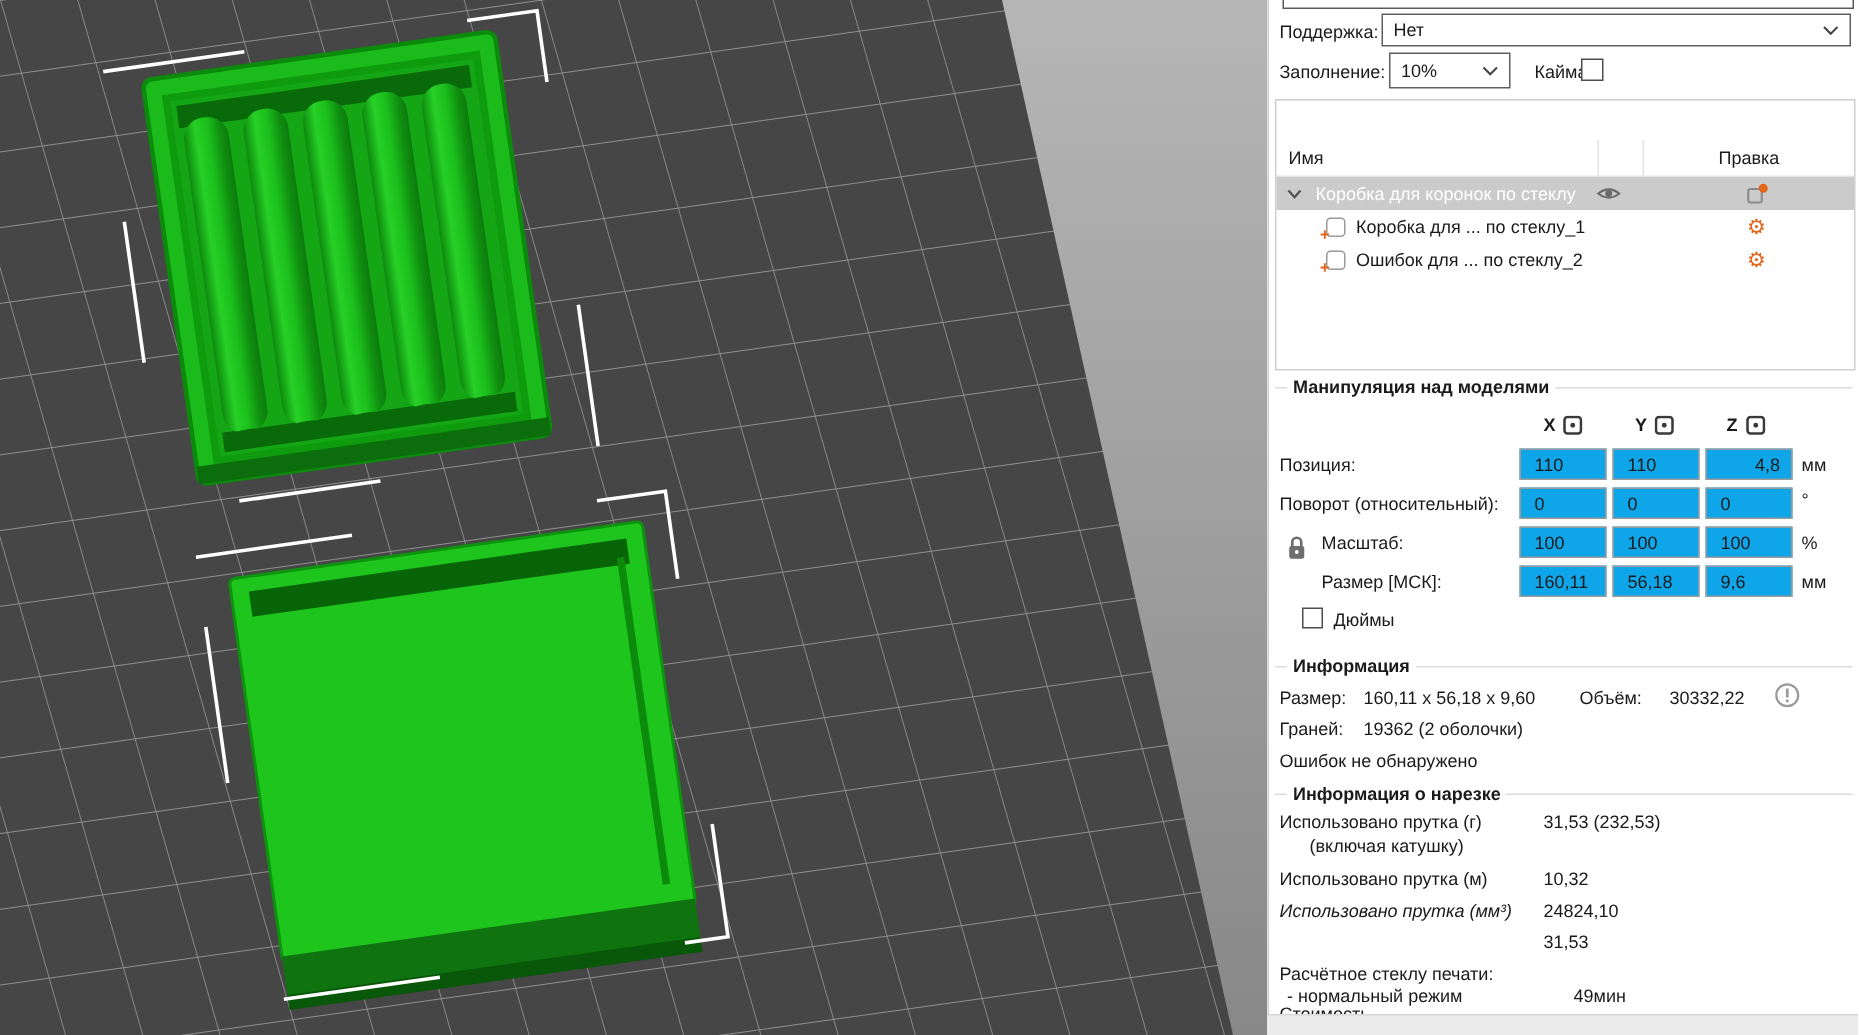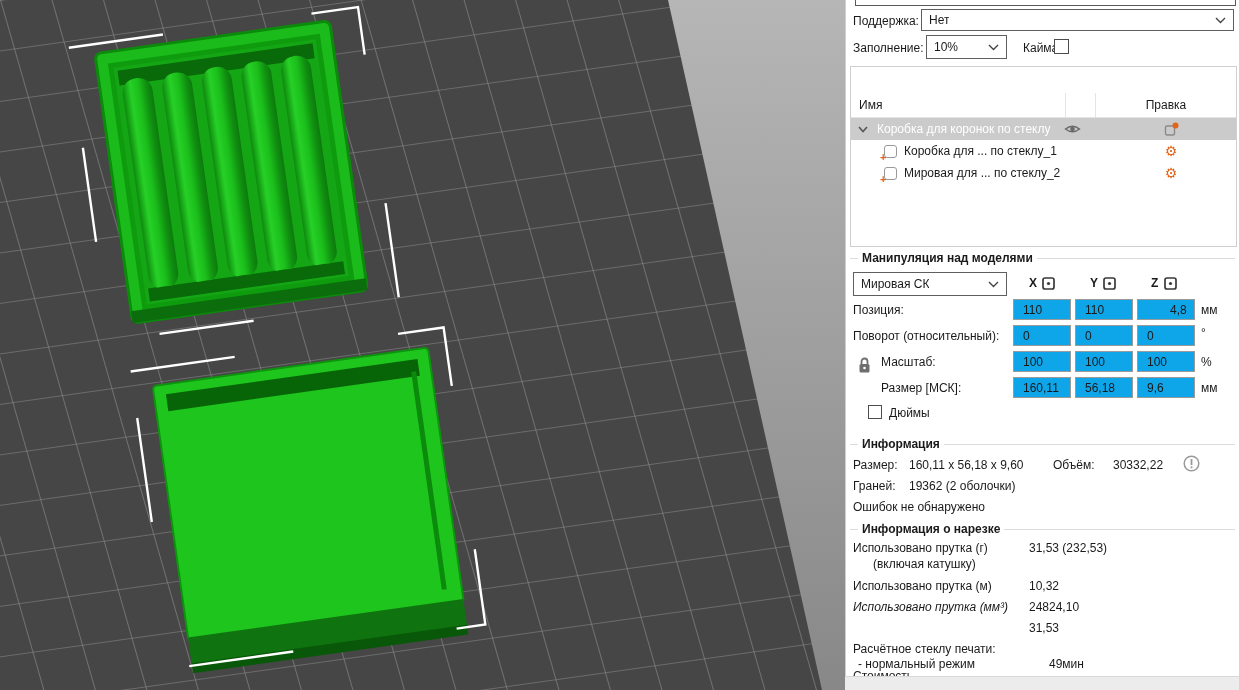--- a/index.html
+++ b/index.html
@@ -157,38 +157,30 @@
         <span class="editcol">
             <span class="gear">⚙</span>
           </span>
       </div>
       <div class="tree-row">
         <span style="margin-left:33px;display:flex;">
           <span class="meshicon">
               <span class="plus">+</span>
             </span>
         </span>
-        <span style="margin-left:7px;">Мировая для ... по стеклу_2</span>
+        <span style="margin-left:7px;">Ошибок для ... по стеклу_2</span>
         <span class="editcol">
             <span class="gear">⚙</span>
           </span>
       </div>
     </div>
 
     <div class="grp-line" style="left:4px;right:4px;top:258px;"></div>
     <div class="grp-title" style="left:12px;top:251px;">Манипуляция над моделями</div>
 
-    <div class="combo" style="left:7px;top:272px;width:154px;height:24px;">
-      <span class="val">Мировая СК</span>
-      <span>
-        <svg width="11" height="7">
-            <polyline points="1,1 5.5,5.5 10,1" fill="none" stroke="#444" stroke-width="1.4"></polyline>
-          </svg>
-      </span>
-    </div>
 
     <div class="lbl" style="left:183px;top:276px;font-weight:bold;">X</div>
     <span class="abs" style="left:196px;top:277px;">
       <svg width="13" height="13">
           <rect x="1" y="1" width="11" height="11" rx="2" fill="none" stroke="#3a3a3a" stroke-width="1.7"></rect>
           <circle cx="6.5" cy="6.5" r="1.6" fill="#3a3a3a"></circle>
         </svg>
     </span>
     <div class="lbl" style="left:244px;top:276px;font-weight:bold;">Y</div>
     <span class="abs" style="left:257px;top:277px;">

